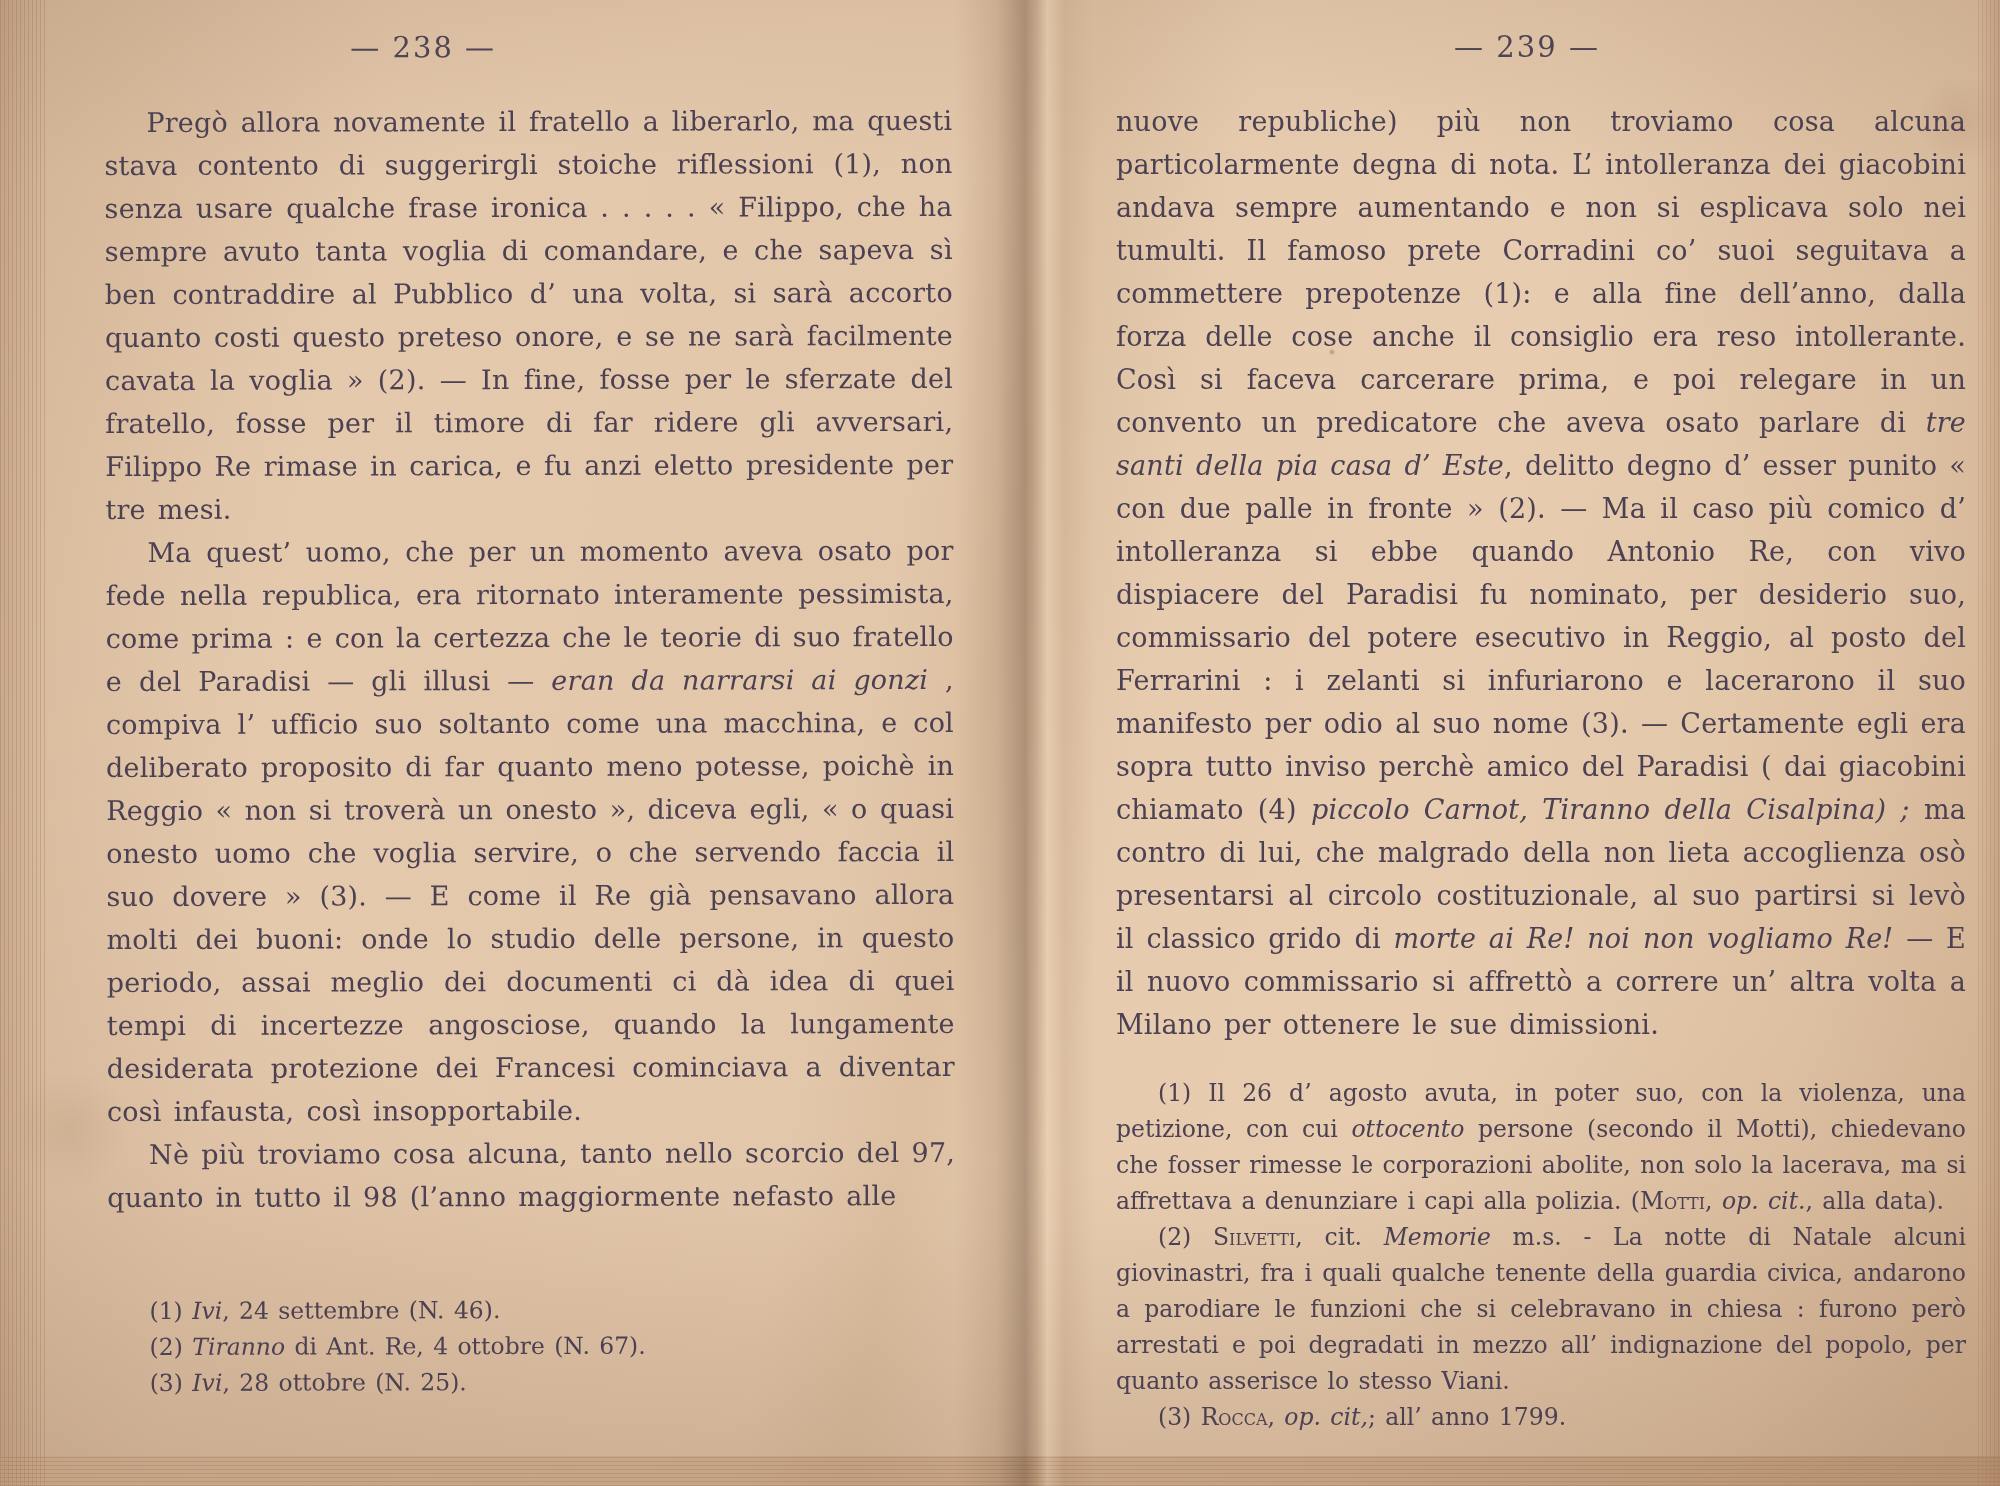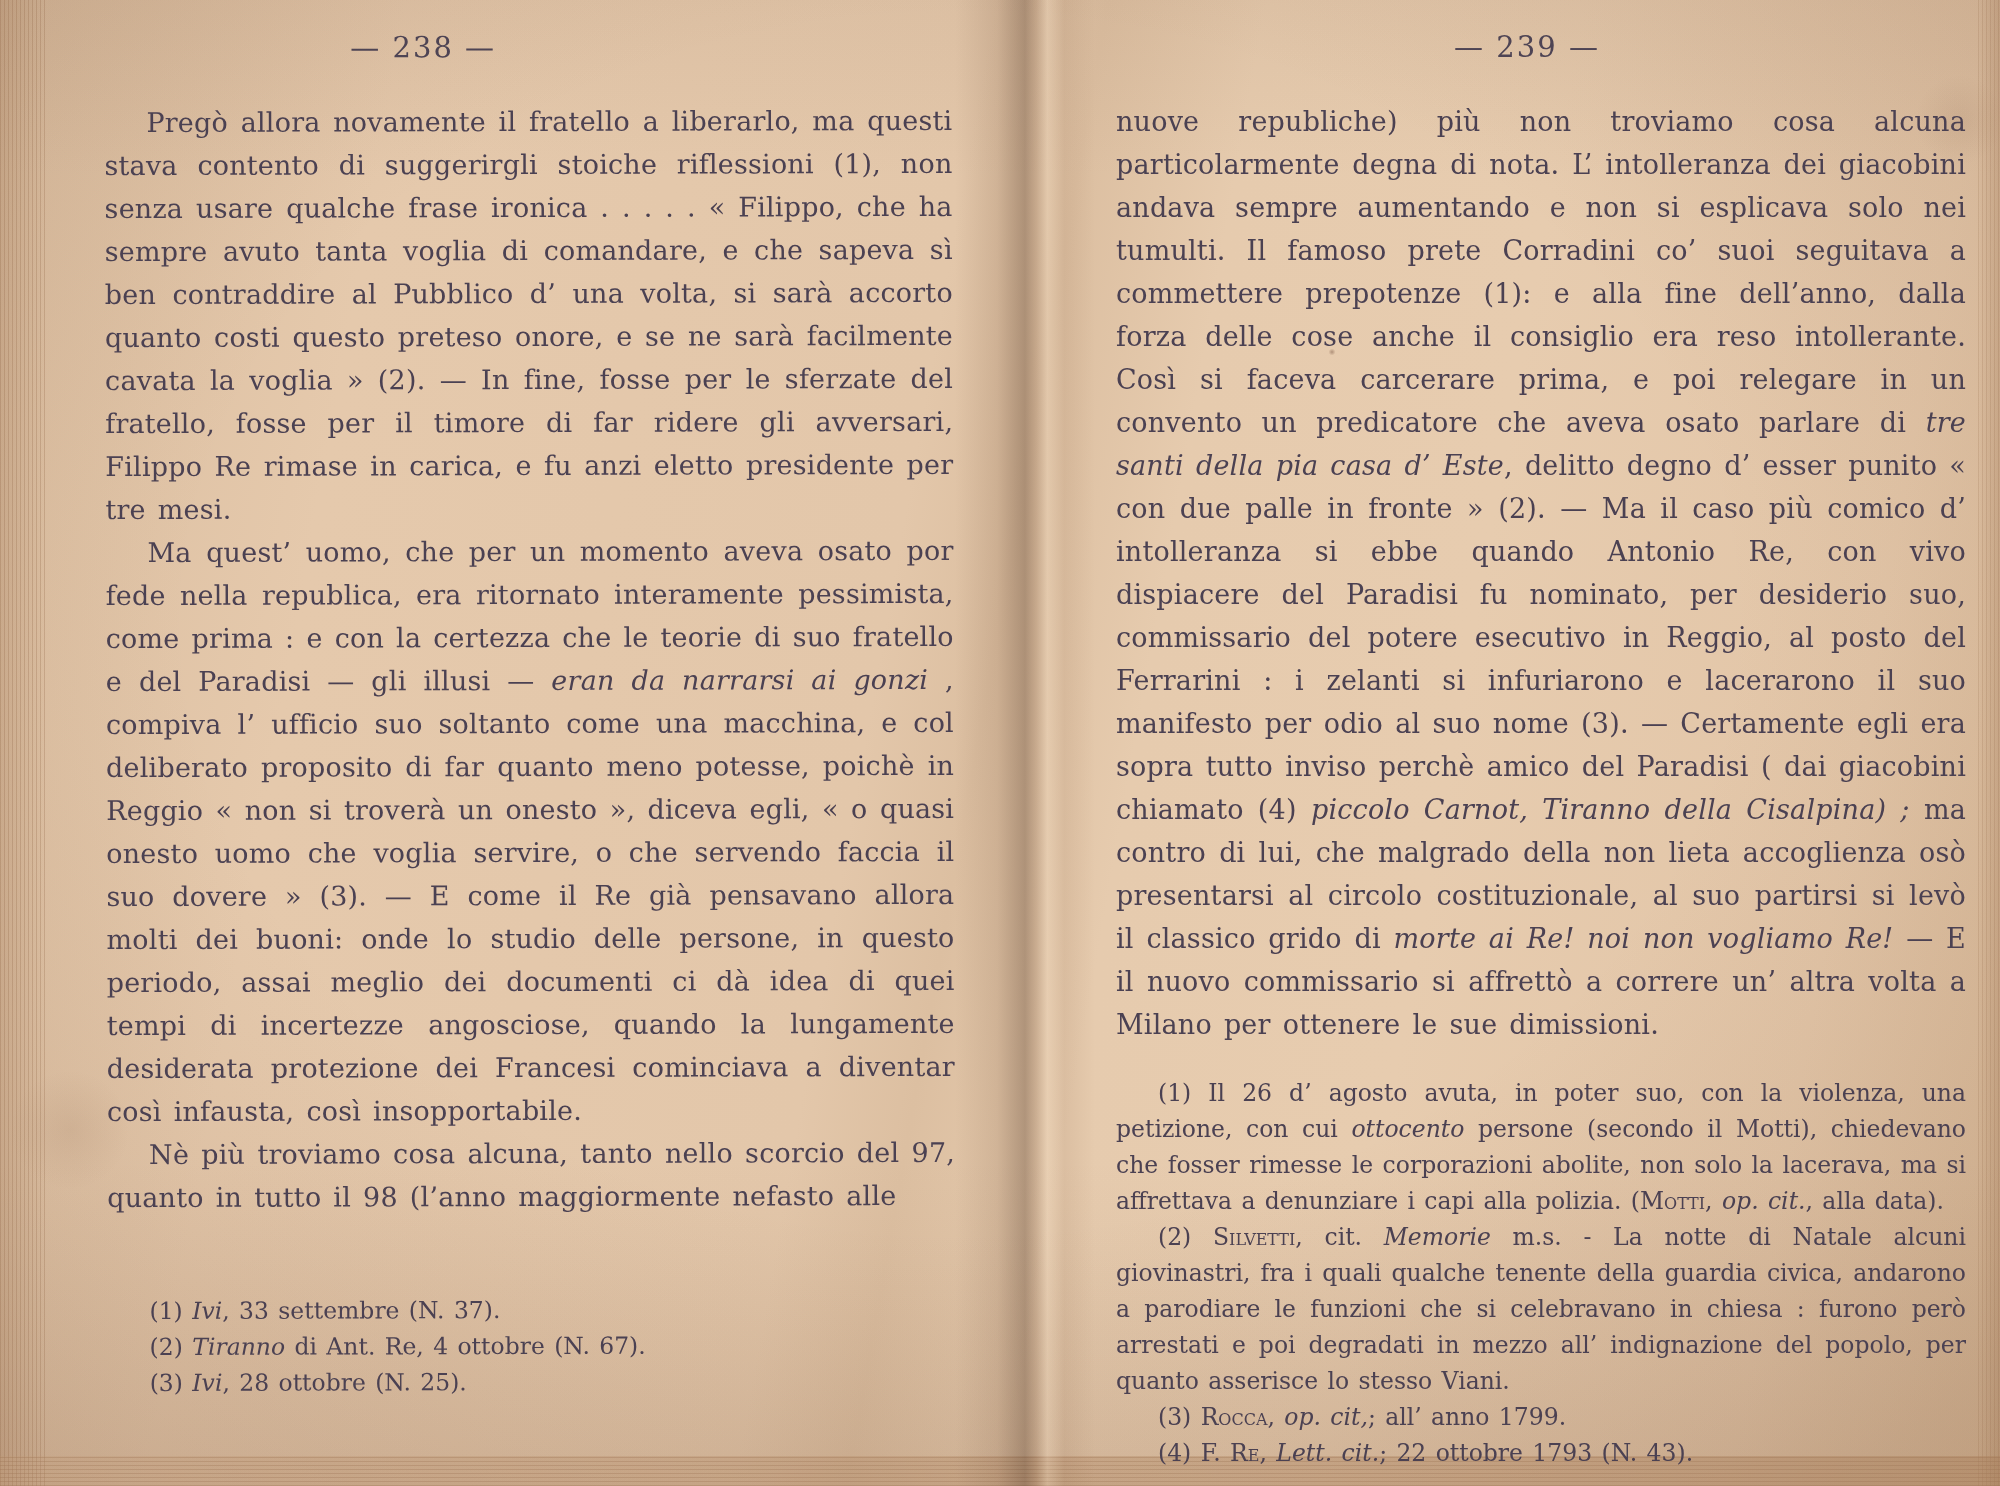--- a/index.html
+++ b/index.html
@@ -92,31 +92,30 @@
   <div class="stains"></div>
 
   <div class="page page-left">
     <div class="pagenum pagenum-left">— 238 —</div>
     <div class="maintext">
       <p class="para indent"><span>Pregò allora novamente il fratello a liberarlo, ma questi stava contento di suggerirgli stoiche riflessioni (1), non senza usare qualche frase ironica . . . . . « Filippo, che ha sempre avuto tanta voglia di comandare, e che sapeva sì ben contraddire al Pubblico d’ una volta, si sarà accorto quanto costi questo preteso onore, e se ne sarà facilmente cavata la voglia » (2). — In fine, fosse per le sferzate del fratello, fosse per il timore di far ridere gli avversari, Filippo Re rimase in carica, e fu anzi eletto presidente per tre mesi.</span></p>
       <p class="para indent"><span>Ma quest’ uomo, che per un momento aveva osato por fede nella republica, era ritornato interamente pessimista, come prima : e con la certezza che le teorie di suo fratello e del Paradisi — gli illusi — </span><span class="it">eran da narrarsi ai gonzi</span><span> , compiva l’ ufficio suo soltanto come una macchina, e col deliberato proposito di far quanto meno potesse, poichè in Reggio « non si troverà un onesto », diceva egli, « o quasi onesto uomo che voglia servire, o che servendo faccia il suo dovere » (3). — E come il Re già pensavano allora molti dei buoni: onde lo studio delle persone, in questo periodo, assai meglio dei documenti ci dà idea di quei tempi di incertezze angosciose, quando la lungamente desiderata protezione dei Francesi cominciava a diventar così infausta, così insopportabile.</span></p>
       <p class="para indent"><span>Nè più troviamo cosa alcuna, tanto nello scorcio del 97, quanto in tutto il 98 (l’anno maggiormente nefasto alle</span></p>
     </div>
     <div class="footnotes fnotes-left">
-      <p class="footnote"><span>(1) </span><span class="it">Ivi</span><span>, 33 settembre (N. 37).</span></p>
+      <p class="footnote"><span>(1) </span><span class="it">Ivi</span><span>, 24 settembre (N. 46).</span></p>
       <p class="footnote"><span>(2) </span><span class="it">Tiranno</span><span> di Ant. Re, 4 ottobre (N. 67).</span></p>
       <p class="footnote"><span>(3) </span><span class="it">Ivi</span><span>, 28 ottobre (N. 25).</span></p>
     </div>
   </div>
 
   <div class="page page-right">
     <div class="pagenum pagenum-right">— 239 —</div>
     <div class="maintext">
       <p class="para"><span>nuove republiche) più non troviamo cosa alcuna particolarmente degna di nota. L’ intolleranza dei giacobini andava sempre aumentando e non si esplicava solo nei tumulti. Il famoso prete Corradini co’ suoi seguitava a commettere prepotenze (1): e alla fine dell’anno, dalla forza delle cose anche il consiglio era reso intollerante. Così si faceva carcerare prima, e poi relegare in un convento un predicatore che aveva osato parlare di </span><span class="it">tre santi della pia casa d’ Este</span><span>, delitto degno d’ esser punito « con due palle in fronte » (2). — Ma il caso più comico d’ intolleranza si ebbe quando Antonio Re, con vivo dispiacere del Paradisi fu nominato, per desiderio suo, commissario del potere esecutivo in Reggio, al posto del Ferrarini : i zelanti si infuriarono e lacerarono il suo manifesto per odio al suo nome (3). — Certamente egli era sopra tutto inviso perchè amico del Paradisi ( dai giacobini chiamato (4) </span><span class="it">piccolo Carnot, Tiranno della Cisalpina) ;</span><span> ma contro di lui, che malgrado della non lieta accoglienza osò presentarsi al circolo costituzionale, al suo partirsi si levò il classico grido di </span><span class="it">morte ai Re! noi non vogliamo Re!</span><span> — E il nuovo commissario si affrettò a correre un’ altra volta a Milano per ottenere le sue dimissioni.</span></p>
     </div>
     <div class="footnotes fnotes-right">
       <p class="footnote"><span>(1) Il 26 d’ agosto avuta, in poter suo, con la violenza, una petizione, con cui </span><span class="it">ottocento</span><span> persone (secondo il Motti), chiedevano che fosser rimesse le corporazioni abolite, non solo la lacerava, ma si affrettava a denunziare i capi alla polizia. (</span><span class="sc">Motti</span><span>, </span><span class="it">op. cit.</span><span>, alla data).</span></p>
       <p class="footnote"><span>(2) </span><span class="sc">Silvetti</span><span>, cit. </span><span class="it">Memorie</span><span> m.s. - La notte di Natale alcuni giovinastri, fra i quali qualche tenente della guardia civica, andarono a parodiare le funzioni che si celebravano in chiesa : furono però arrestati e poi degradati in mezzo all’ indignazione del popolo, per quanto asserisce lo stesso Viani.</span></p>
       <p class="footnote"><span>(3) </span><span class="sc">Rocca</span><span>, </span><span class="it">op. cit,</span><span>; all’ anno 1799.</span></p>
-      <p class="footnote"><span>(4) F. </span><span class="sc">Re</span><span>, </span><span class="it">Lett. cit.</span><span>; 22 ottobre 1793 (N. 43).</span></p>
     </div>
   </div>
 </div>
 
 </body></html>

